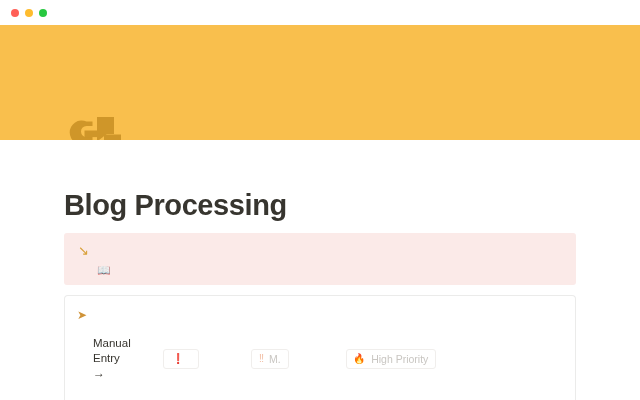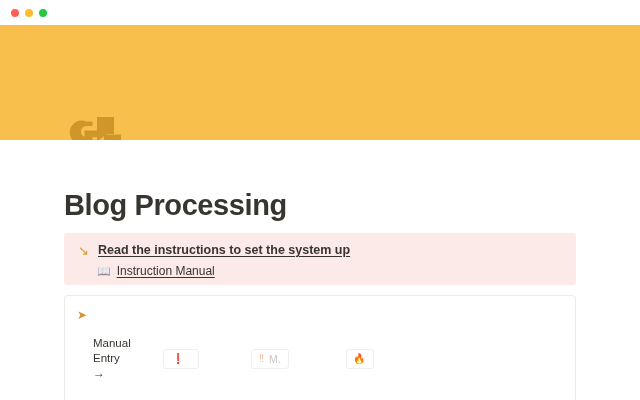--- a/index.html
+++ b/index.html
@@ -257,25 +257,23 @@
     </svg>
   </div>
 
   <div class="page">
 
     <h1 class="page-title">Blog Processing</h1>
 
     <div class="callout">
       <div class="callout-row">
         <span class="callout-icon">↘</span>
-        <span class="callout-link">Read the instructions to set the system up</span>
       </div>
       <div class="callout-sub">
         <span class="book-icon">📖</span>
-        <span class="callout-sub-link">Instruction Manual</span>
       </div>
     </div>
 
     <div class="card">
       <div class="card-header">
         <span class="card-header-icon">➤</span>
       </div>
 
       <div class="card-row">
         <div class="entry-cell">
@@ -286,19 +284,20 @@
           <div class="chip chip-1">
             <span class="chip-icon">❗</span>
             <span class="chip-label"></span>
           </div>
           <div class="chip chip-2">
             <span class="chip-icon">‼</span>
             <span class="chip-label">M.</span>
           </div>
           <div class="chip chip-3">
             <span class="chip-icon">🔥</span>
+            <span class="chip-label">High Priority</span>
           </div>
         </div>
       </div>
     </div>
 
   </div>
 </div>
 
 </body></html>

